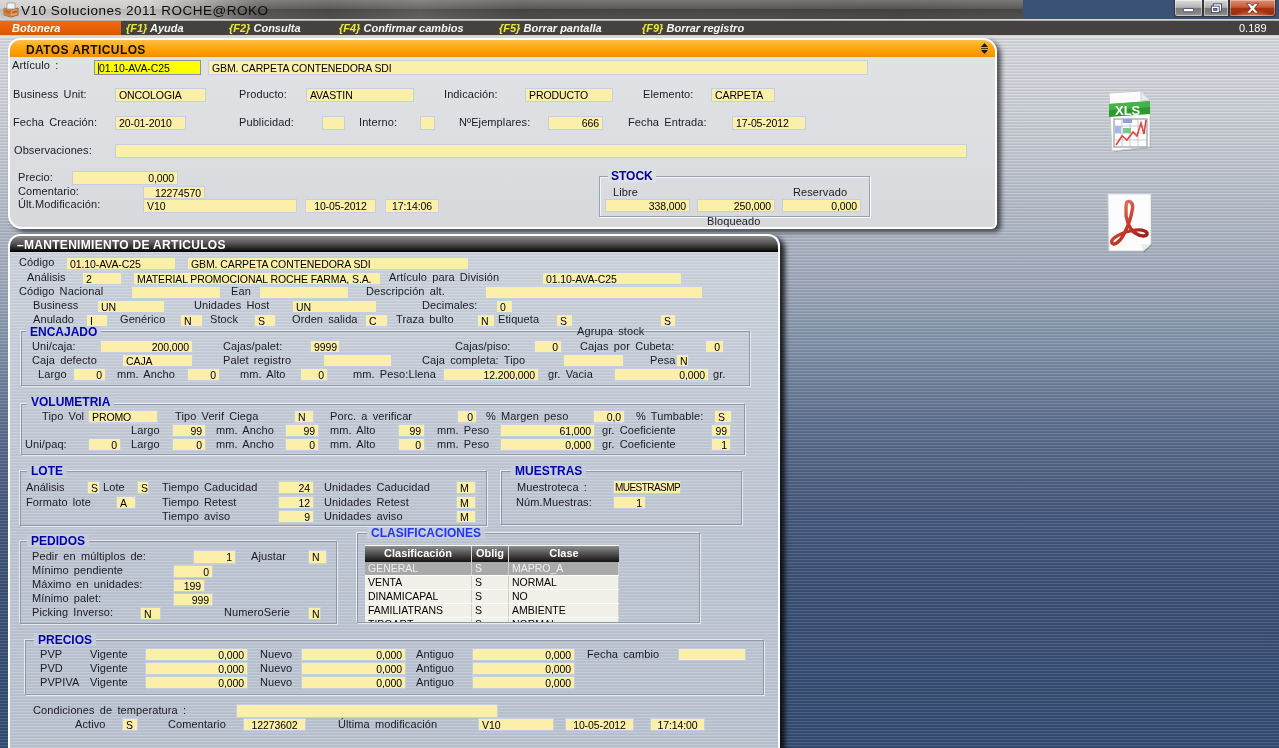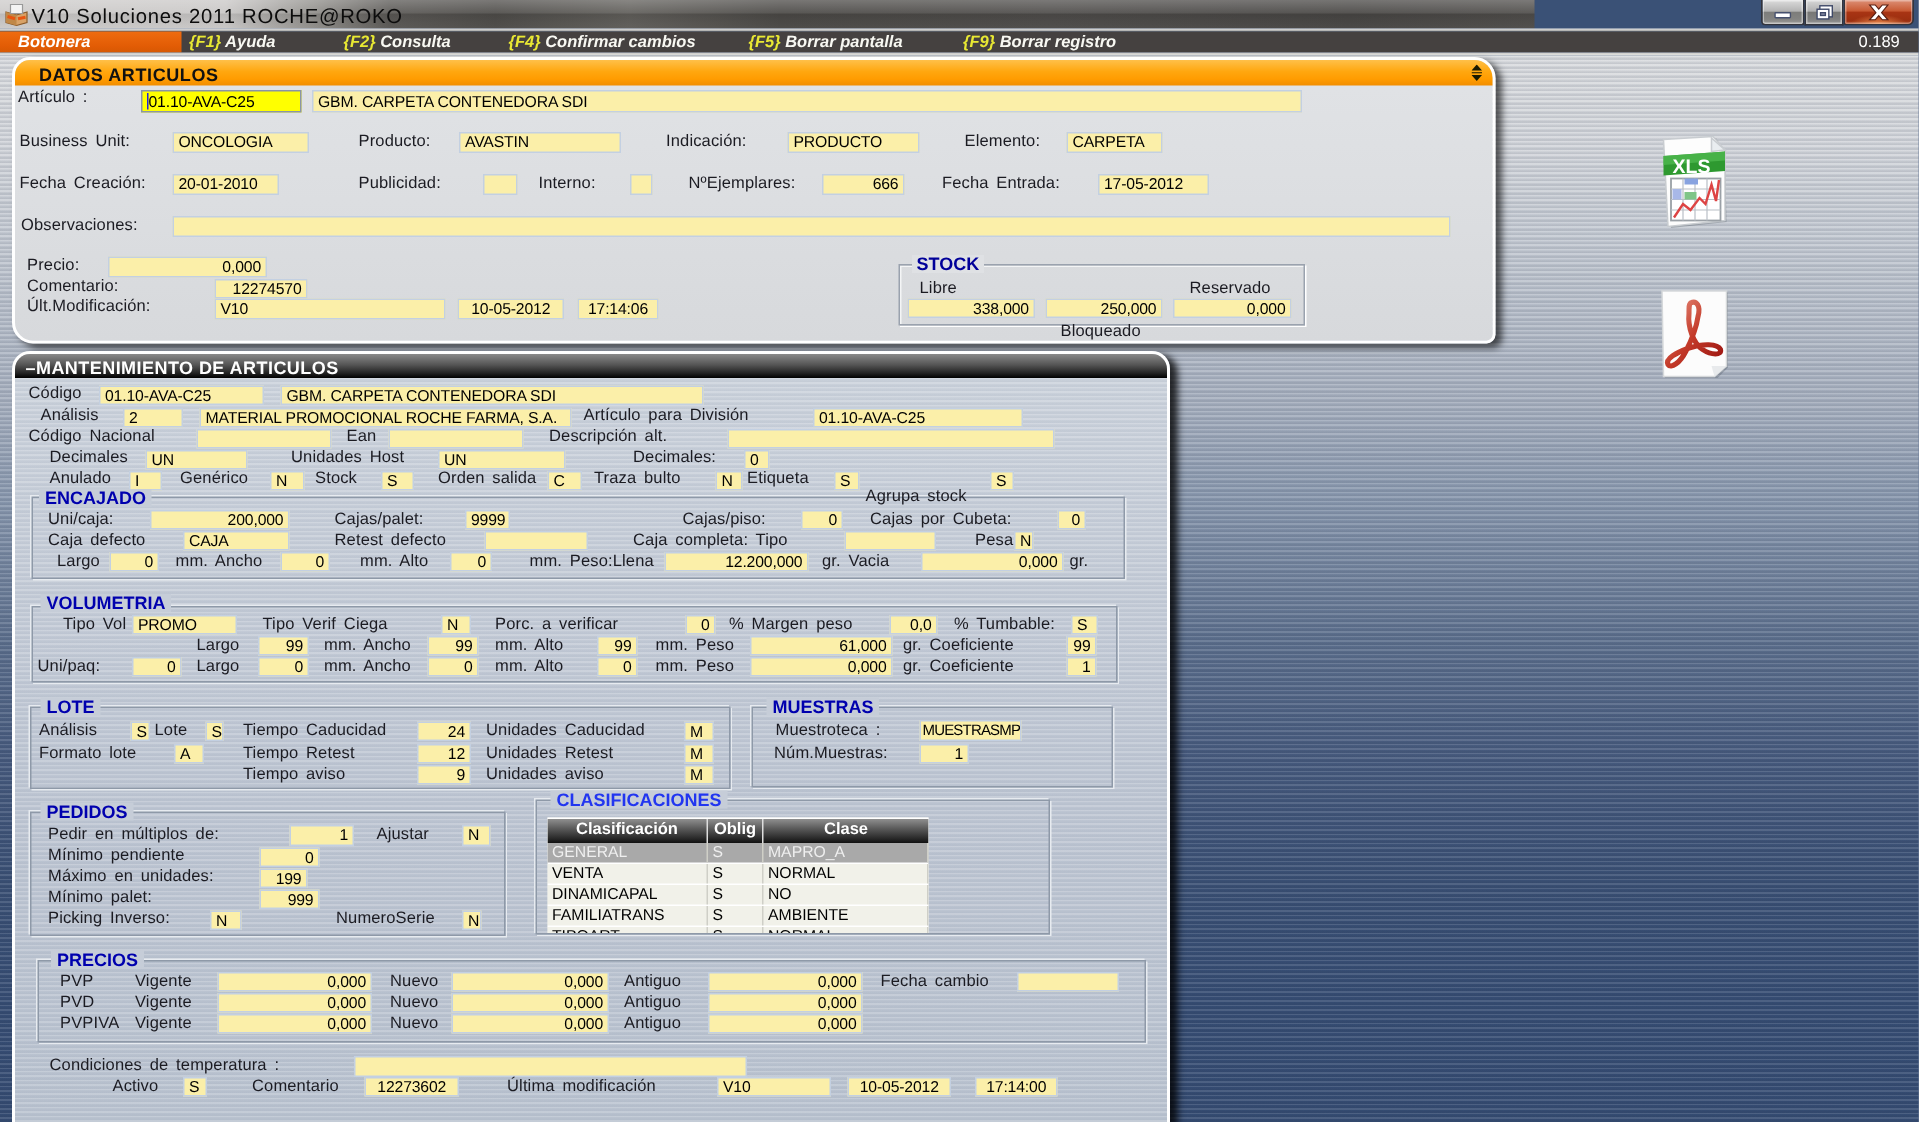--- a/index.html
+++ b/index.html
@@ -169,21 +169,21 @@
 <div class="in" style="left:82px;top:272px;width:40px;height:13px;line-height:12px;">2</div>
 <div class="in" style="left:133px;top:272px;width:248px;height:13px;line-height:12px;">MATERIAL PROMOCIONAL ROCHE FARMA, S.A.</div>
 <div class="lb" style="left:389px;top:271px;">Artículo para División</div>
 <div class="in" style="left:542px;top:272px;width:140px;height:13px;line-height:12px;">01.10-AVA-C25</div>
 <div class="lb" style="left:19px;top:285px;">Código Nacional</div>
 <div class="in" style="left:131px;top:286px;width:90px;height:13px;line-height:12px;"></div>
 <div class="lb" style="left:231px;top:285px;">Ean</div>
 <div class="in" style="left:259px;top:286px;width:90px;height:13px;line-height:12px;"></div>
 <div class="lb" style="left:366px;top:285px;">Descripción alt.</div>
 <div class="in" style="left:485px;top:286px;width:218px;height:13px;line-height:12px;"></div>
-<div class="lb" style="left:33px;top:299px;">Decimales</div>
+<div class="lb" style="left:33px;top:299px;">Business</div>
 <div class="in" style="left:97px;top:300px;width:68px;height:13px;line-height:12px;">UN</div>
 <div class="lb" style="left:194px;top:299px;">Unidades Host</div>
 <div class="in" style="left:292px;top:300px;width:85px;height:13px;line-height:12px;">UN</div>
 <div class="lb" style="left:422px;top:299px;">Decimales:</div>
 <div class="in" style="left:496px;top:300px;width:17px;height:13px;line-height:12px;">0</div>
 <div class="lb" style="left:33px;top:313px;">Anulado</div>
 <div class="in" style="left:86px;top:314px;width:22px;height:13px;line-height:12px;">I</div>
 <div class="lb" style="left:120px;top:313px;">Genérico</div>
 <div class="in" style="left:180px;top:314px;width:23px;height:13px;line-height:12px;">N</div>
 <div class="lb" style="left:210px;top:313px;">Stock</div>
@@ -201,21 +201,21 @@
 <div class="lb" style="left:32px;top:340px;">Uni/caja:</div>
 <div class="in" style="left:100px;top:340px;width:93px;height:13px;line-height:12px;text-align:right;">200,000</div>
 <div class="lb" style="left:223px;top:340px;">Cajas/palet:</div>
 <div class="in" style="left:310px;top:340px;width:30px;height:13px;line-height:12px;">9999</div>
 <div class="lb" style="left:455px;top:340px;">Cajas/piso:</div>
 <div class="in" style="left:534px;top:340px;width:28px;height:13px;line-height:12px;text-align:right;">0</div>
 <div class="lb" style="left:580px;top:340px;">Cajas por Cubeta:</div>
 <div class="in" style="left:705px;top:340px;width:19px;height:13px;line-height:12px;text-align:right;">0</div>
 <div class="lb" style="left:32px;top:354px;">Caja defecto</div>
 <div class="in" style="left:122px;top:354px;width:71px;height:13px;line-height:12px;">CAJA</div>
-<div class="lb" style="left:223px;top:354px;">Retest defecto</div>
+<div class="lb" style="left:223px;top:354px;">Palet registro</div>
 <div class="in" style="left:323px;top:354px;width:69px;height:13px;line-height:12px;"></div>
 <div class="lb" style="left:422px;top:354px;">Caja completa: Tipo</div>
 <div class="in" style="left:563px;top:354px;width:61px;height:13px;line-height:12px;"></div>
 <div class="lb" style="left:635px;top:354px;padding-left:15px;">Pesar</div>
 <div class="in" style="left:676px;top:354px;width:13px;height:13px;line-height:12px;">N</div>
 <div class="lb" style="left:38px;top:368px;">Largo</div>
 <div class="in" style="left:73px;top:368px;width:33px;height:13px;line-height:12px;text-align:right;">0</div>
 <div class="lb" style="left:117px;top:368px;">mm. Ancho</div>
 <div class="in" style="left:187px;top:368px;width:33px;height:13px;line-height:12px;text-align:right;">0</div>
 <div class="lb" style="left:240px;top:368px;">mm. Alto</div>

